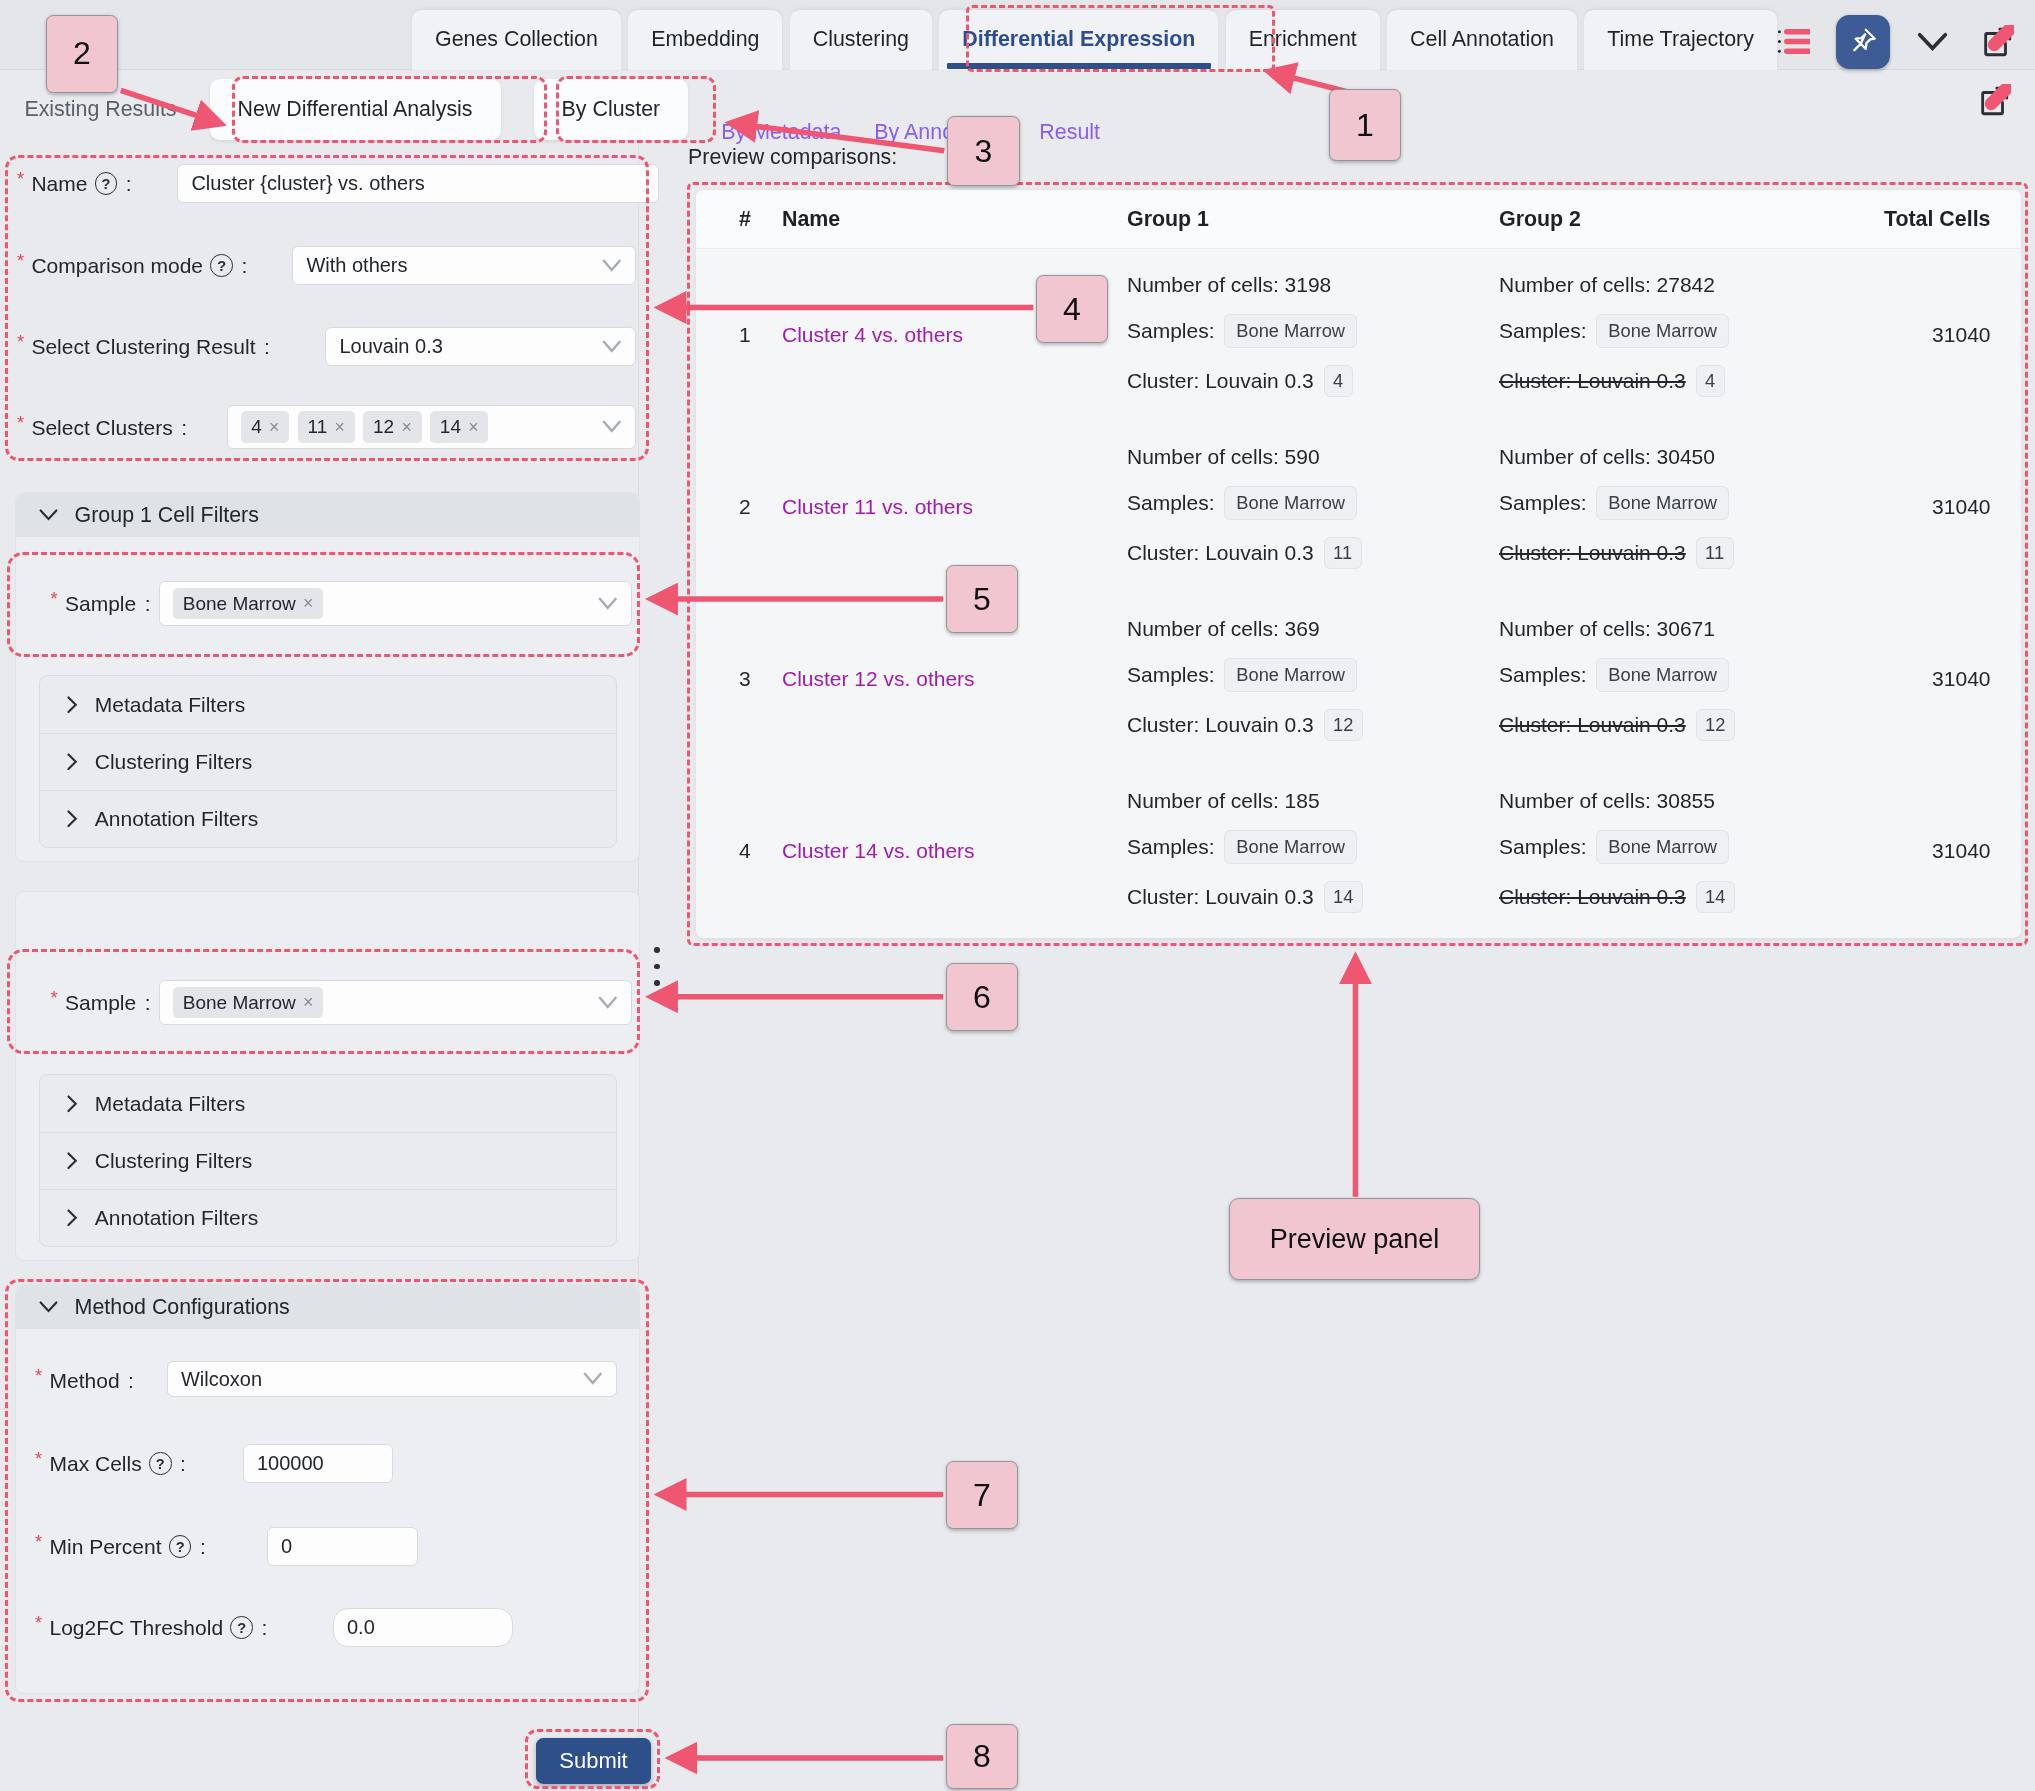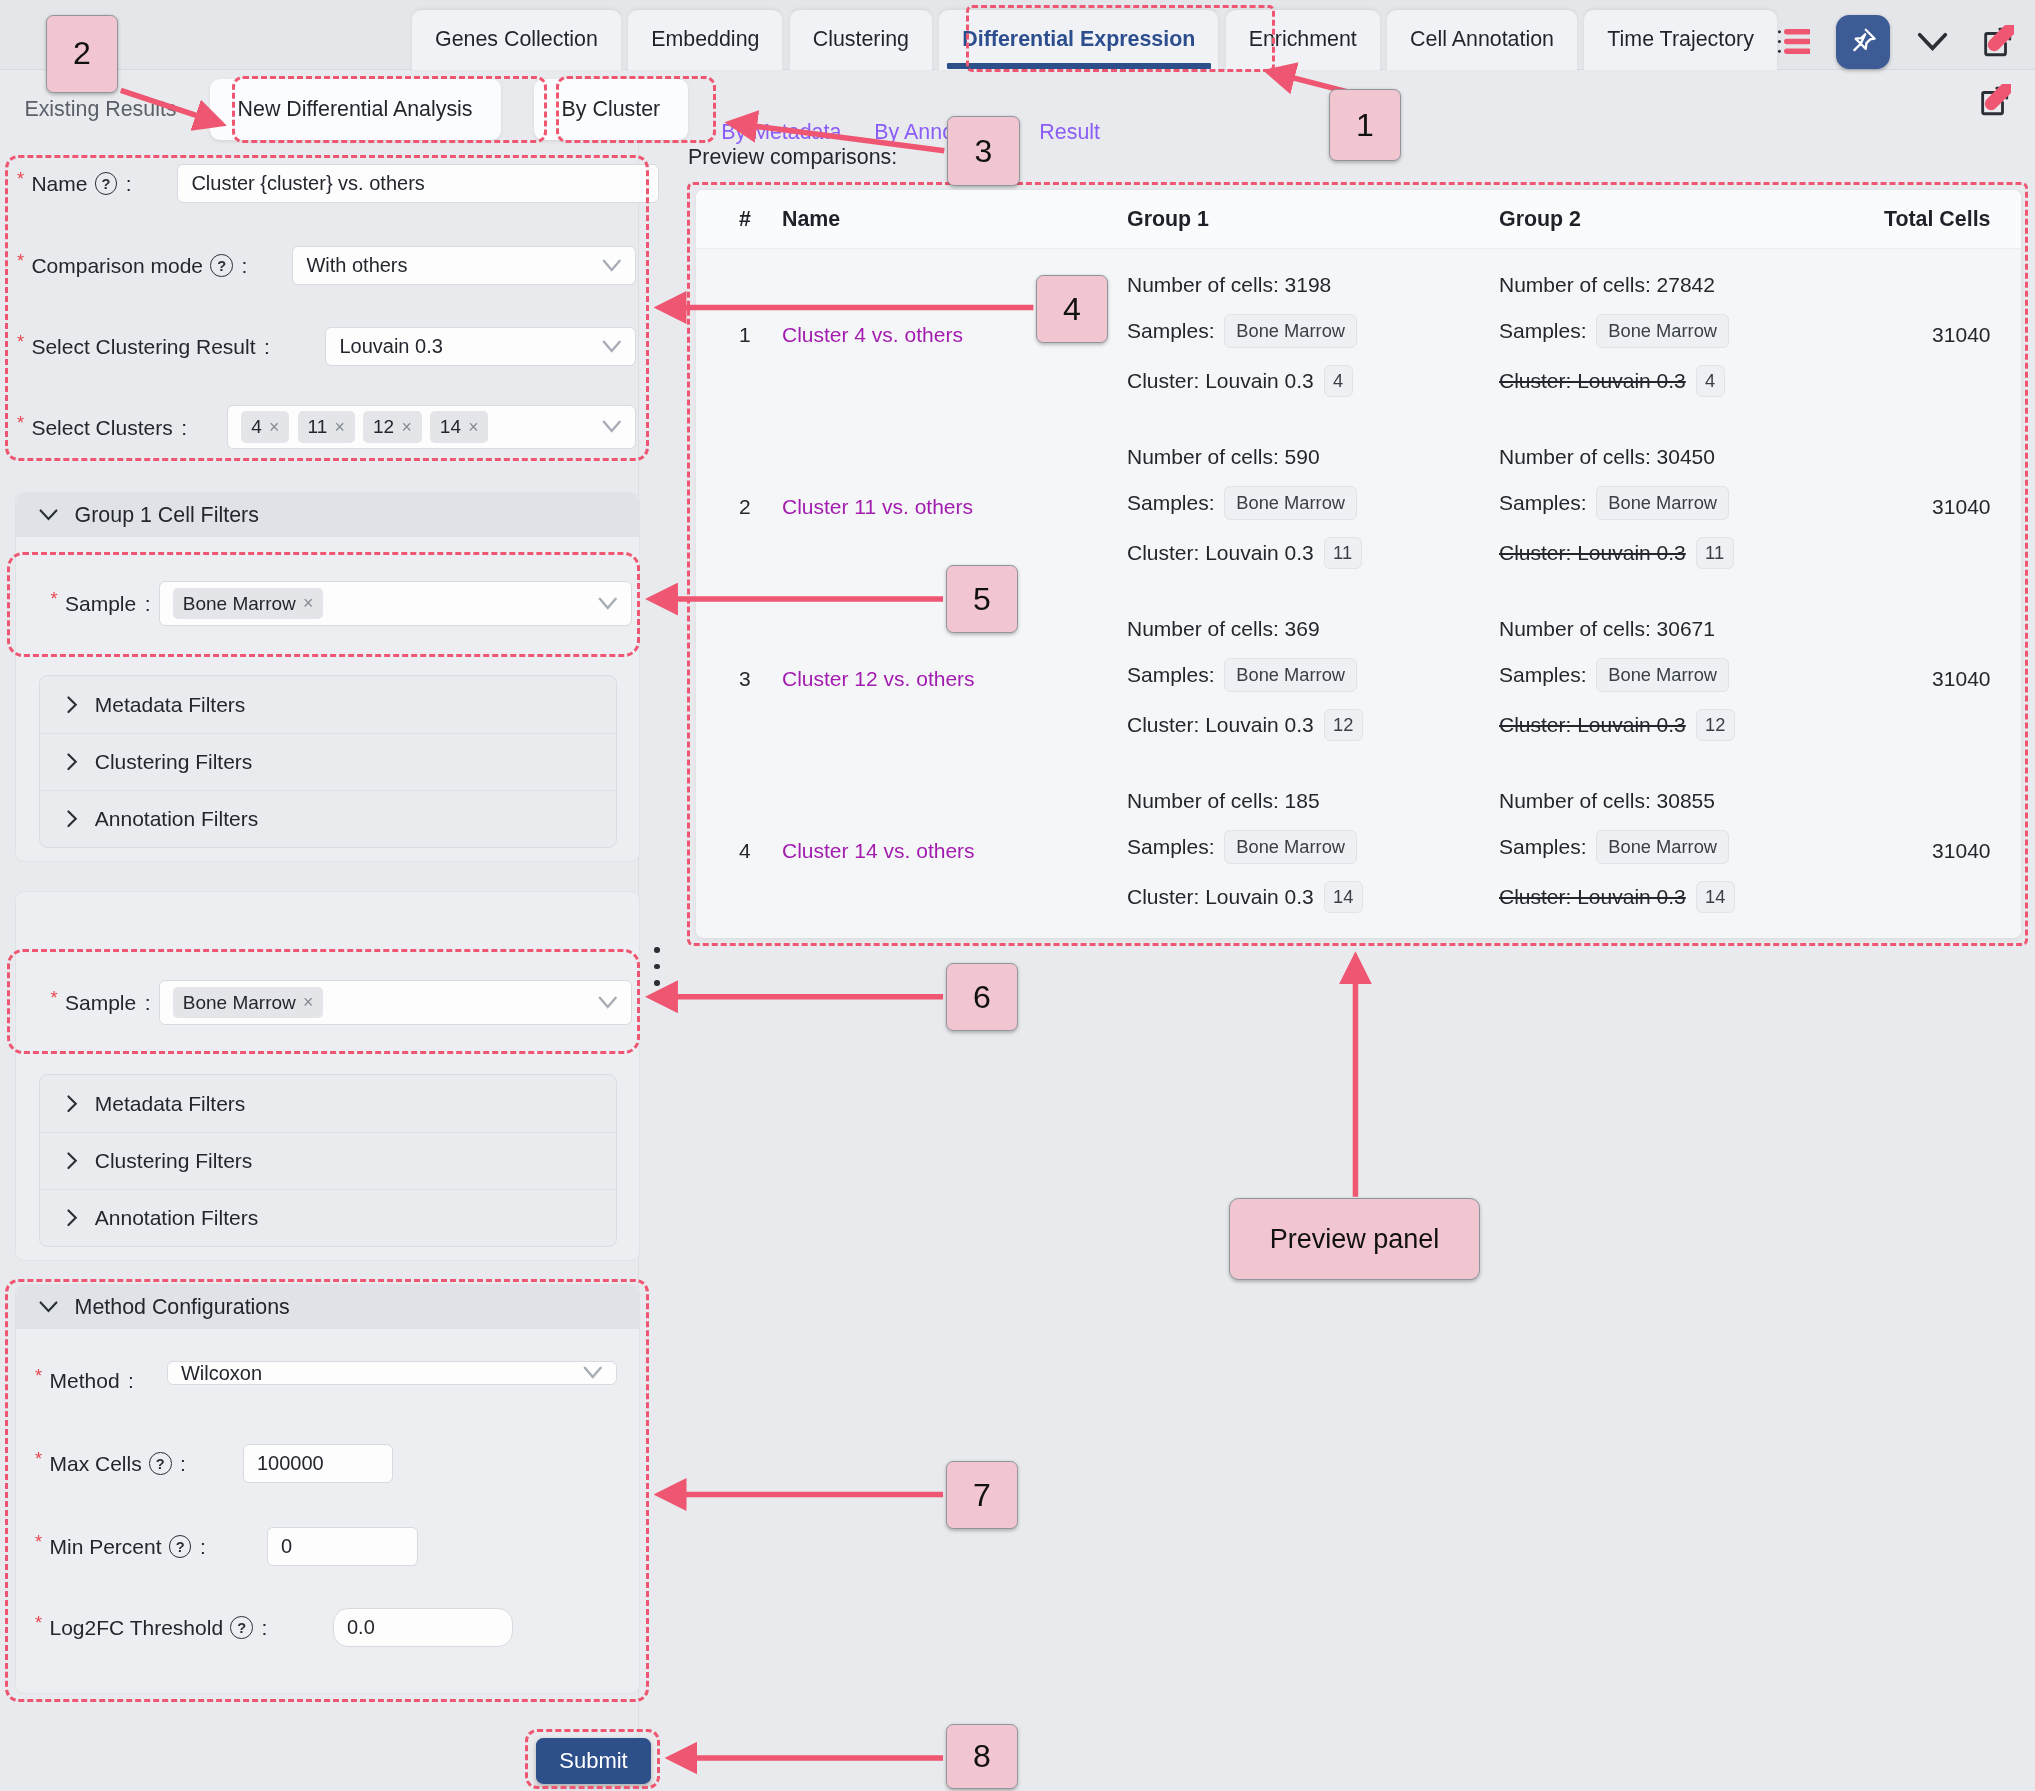--- a/index.html
+++ b/index.html
@@ -325,21 +325,21 @@
       <svg width="21" height="13.4" viewBox="0 0 34 22" fill="none" stroke="#2a2e35" stroke-width="3.5" stroke-linecap="round">
           <polyline points="4,4 17,18 30,4"></polyline>
         </svg>
       <span>Method Configurations</span>
     </div>
     <div class="lbl" style="left:19.5px;top:76px;">
       <span class="req">*</span>
       <span>Method</span>
       <span class="colon">:</span>
     </div>
-    <div class="select" style="left:151px;top:76px;width:450px;height:24px;">
+    <div class="select" style="left:151px;top:76px;width:450px;height:36px;">
       <span class="sel-val">Wilcoxon</span>
       <span class="chev">
         <svg width="19.5" height="13.4" viewBox="0 0 32 22" fill="none" stroke="#a7adb5" stroke-width="4" stroke-linecap="round">
             <polyline points="3,3 16,18 29,3"></polyline>
           </svg>
       </span>
     </div>
     <div class="lbl" style="left:19.5px;top:159px;">
       <span class="req">*</span>
       <span>Max Cells</span>

